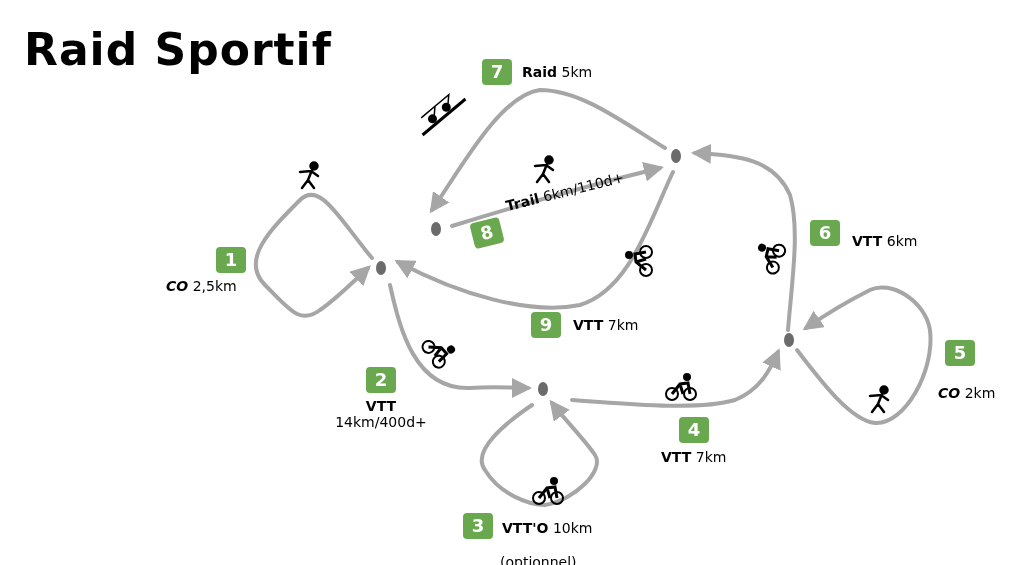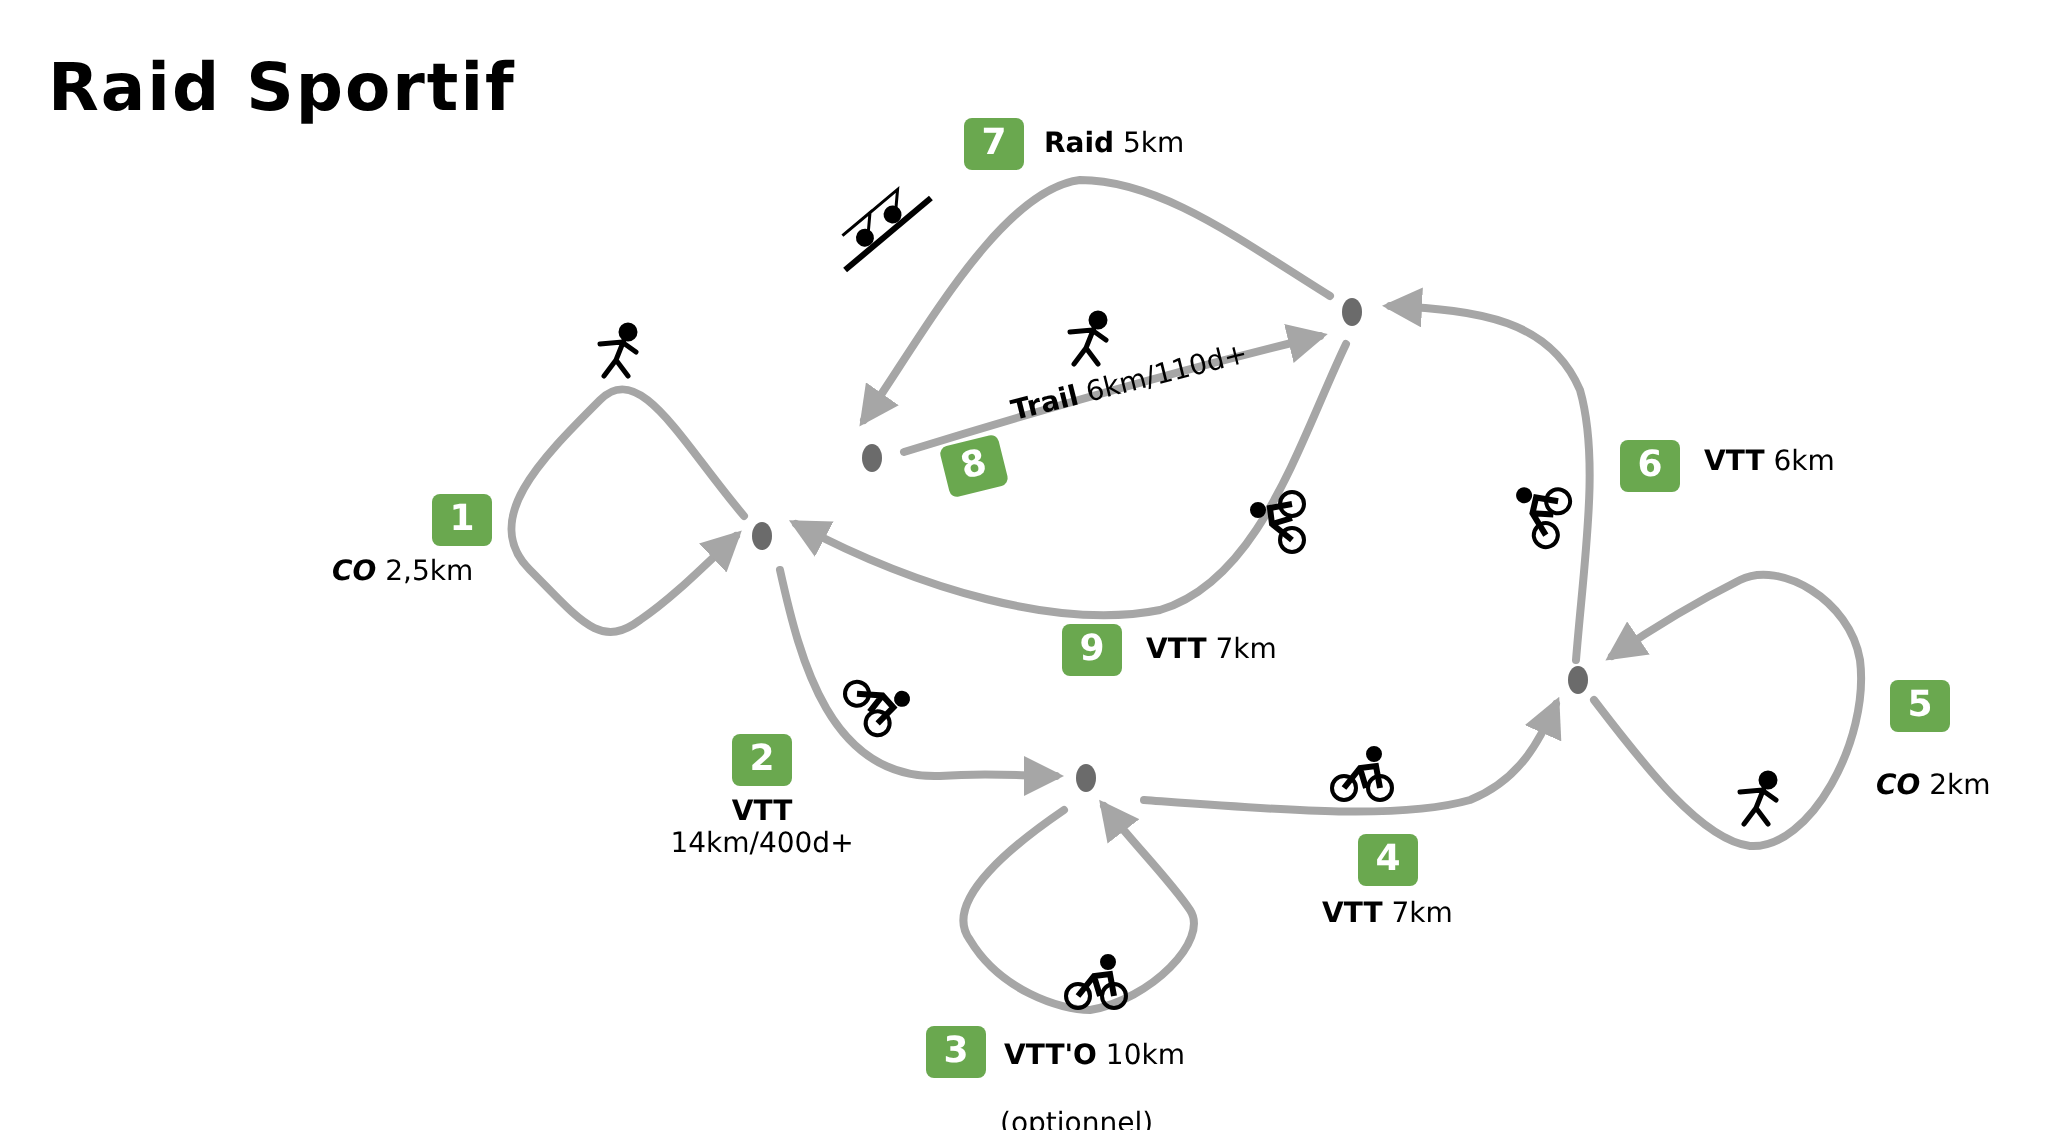--- a/index.html
+++ b/index.html
@@ -1,18 +1,18 @@
 <!DOCTYPE html>
 <html><head>
   <meta charset="utf-8">
   <style>
     html, body { margin: 0; padding: 0; background: #ffffff; }
     body { width: 1024px; height: 565px; position: relative; overflow: hidden;
            font-family: "DejaVu Sans", sans-serif; }
-    #title { position: absolute; left: 24px; top: 24px; font-size: 33px; font-weight: bold;
+    #title { position: absolute; left: 24px; top: 24px; font-size: 44px; font-weight: bold;
              color: #000; letter-spacing: 1px; font-family: "DejaVu Sans", sans-serif; }
     svg#map { position: absolute; left: 0; top: 0; }
     .badge { position: absolute; width: 30px; height: 26px; background: #6aa84f; color: #fff;
              border-radius: 4px; font-weight: bold; font-size: 18px; text-align: center; line-height: 26px;
              font-family: "DejaVu Sans", sans-serif; }
     .lbl { position: absolute; font-size: 14px; color: #000; white-space: nowrap;
            font-family: "DejaVu Sans", sans-serif; }
     .lbl b { font-weight: bold; }
     .lbl i { font-weight: bold; }
     .center { text-align: center; }
@@ -122,21 +122,21 @@
 <div class="lbl" style="left:502px;top:520px;"><b>VTT'O</b> <span>10km</span></div>
 <div class="lbl" style="left:500px;top:541px;margin-top:13px;">(optionnel)</div>
 
 <div class="badge" style="left:679px;top:417px;">4</div>
 <div class="lbl" style="left:661px;top:449px;"><b>VTT</b> <span>7km</span></div>
 
 <div class="badge" style="left:945px;top:340px;">5</div>
 <div class="lbl" style="left:938px;top:385px;"><i>CO</i> <span>2km</span></div>
 
 <div class="badge" style="left:810px;top:220px;">6</div>
-<div class="lbl" style="left:852px;top:223px;"><b>VTT</b> <span>6km</span></div>
+<div class="lbl" style="left:852px;top:233px;"><b>VTT</b> <span>6km</span></div>
 
 <div class="badge" style="left:482px;top:59px;">7</div>
 <div class="lbl" style="left:522px;top:64px;"><b>Raid</b> <span>5km</span></div>
 
 <div class="badge" style="left:472px;top:220px;transform:rotate(-14deg);">8</div>
 <div class="lbl" style="left:508px;top:198px;transform:rotate(-14deg);transform-origin:left bottom;"><b>Trail</b> <span>6km/110d+</span></div>
 
 <div class="badge" style="left:531px;top:312px;">9</div>
 <div class="lbl" style="left:573px;top:317px;"><b>VTT</b> <span>7km</span></div>
 

